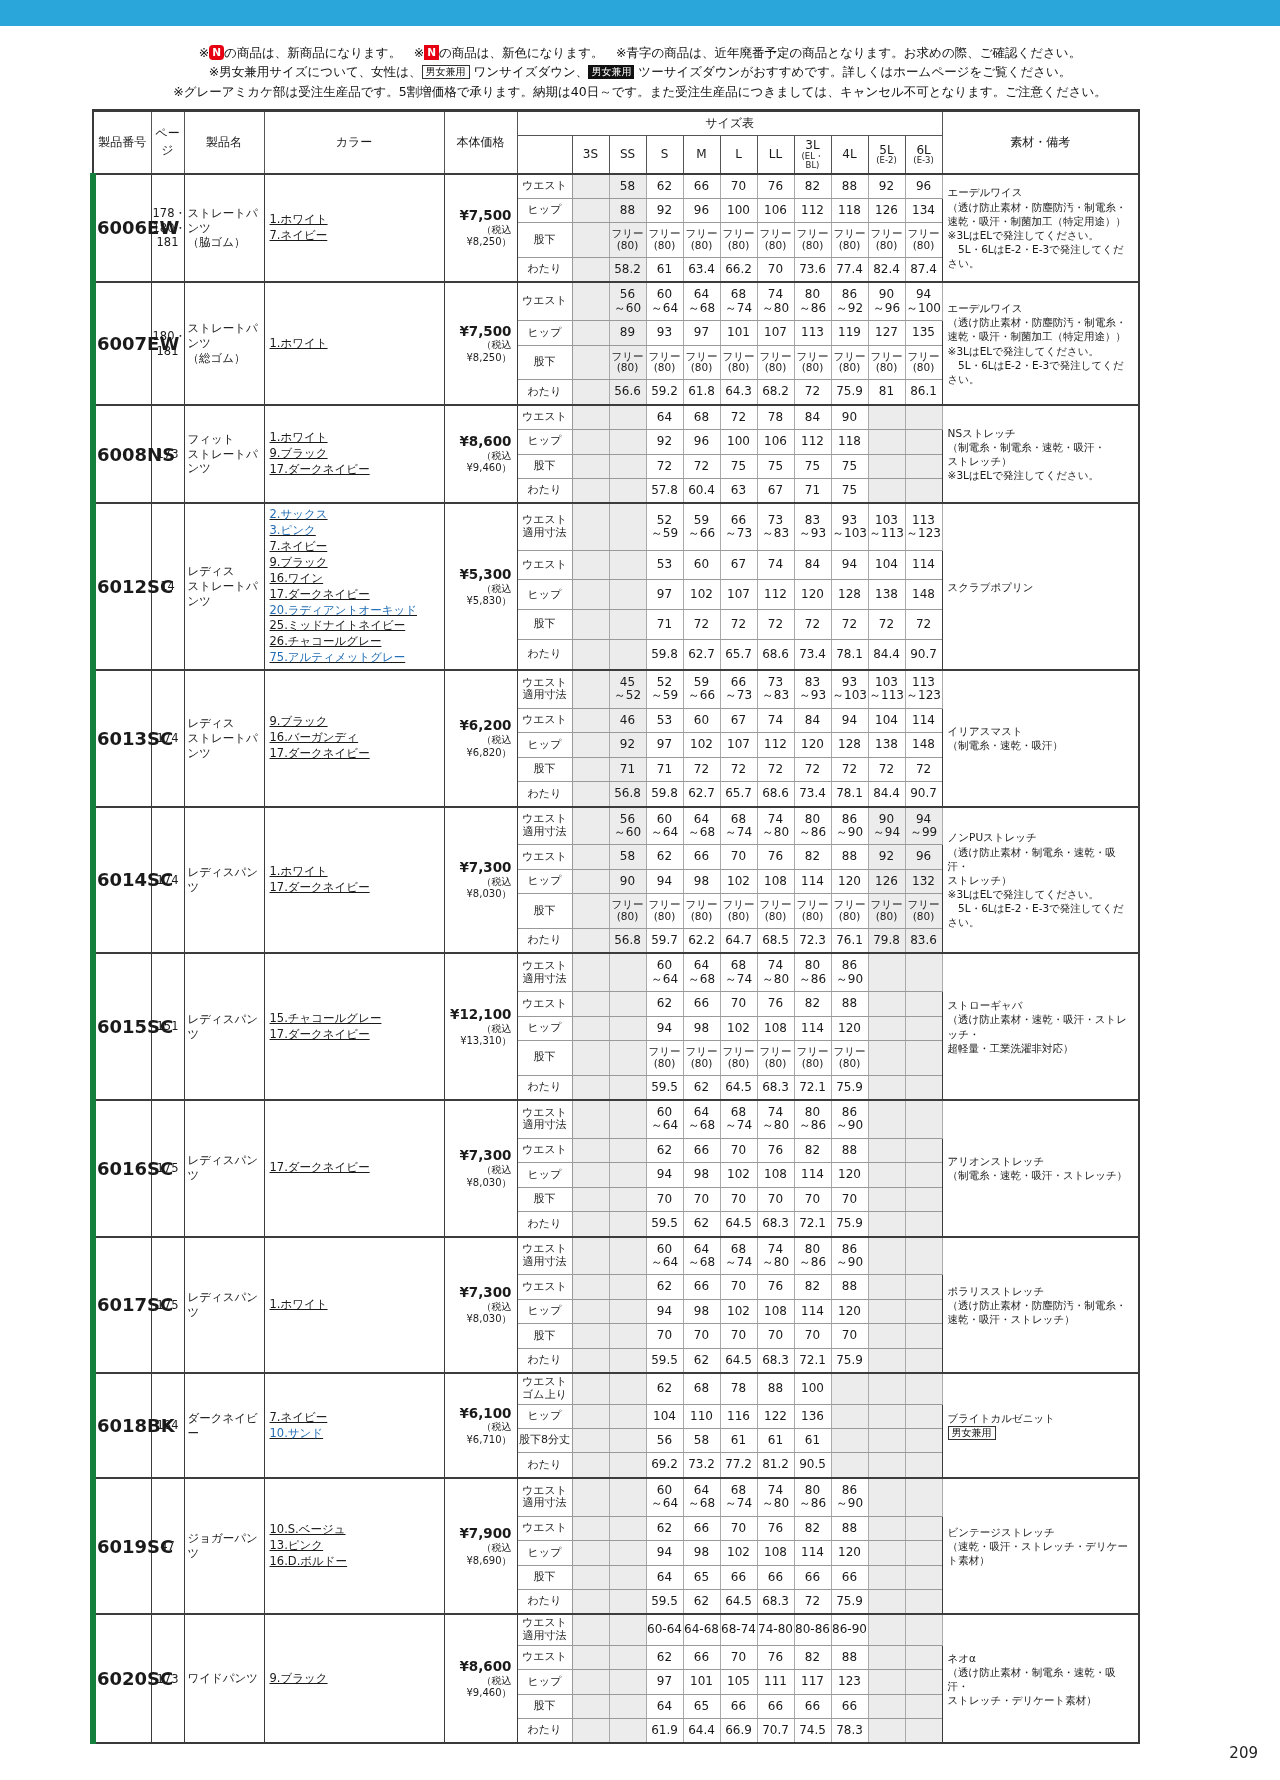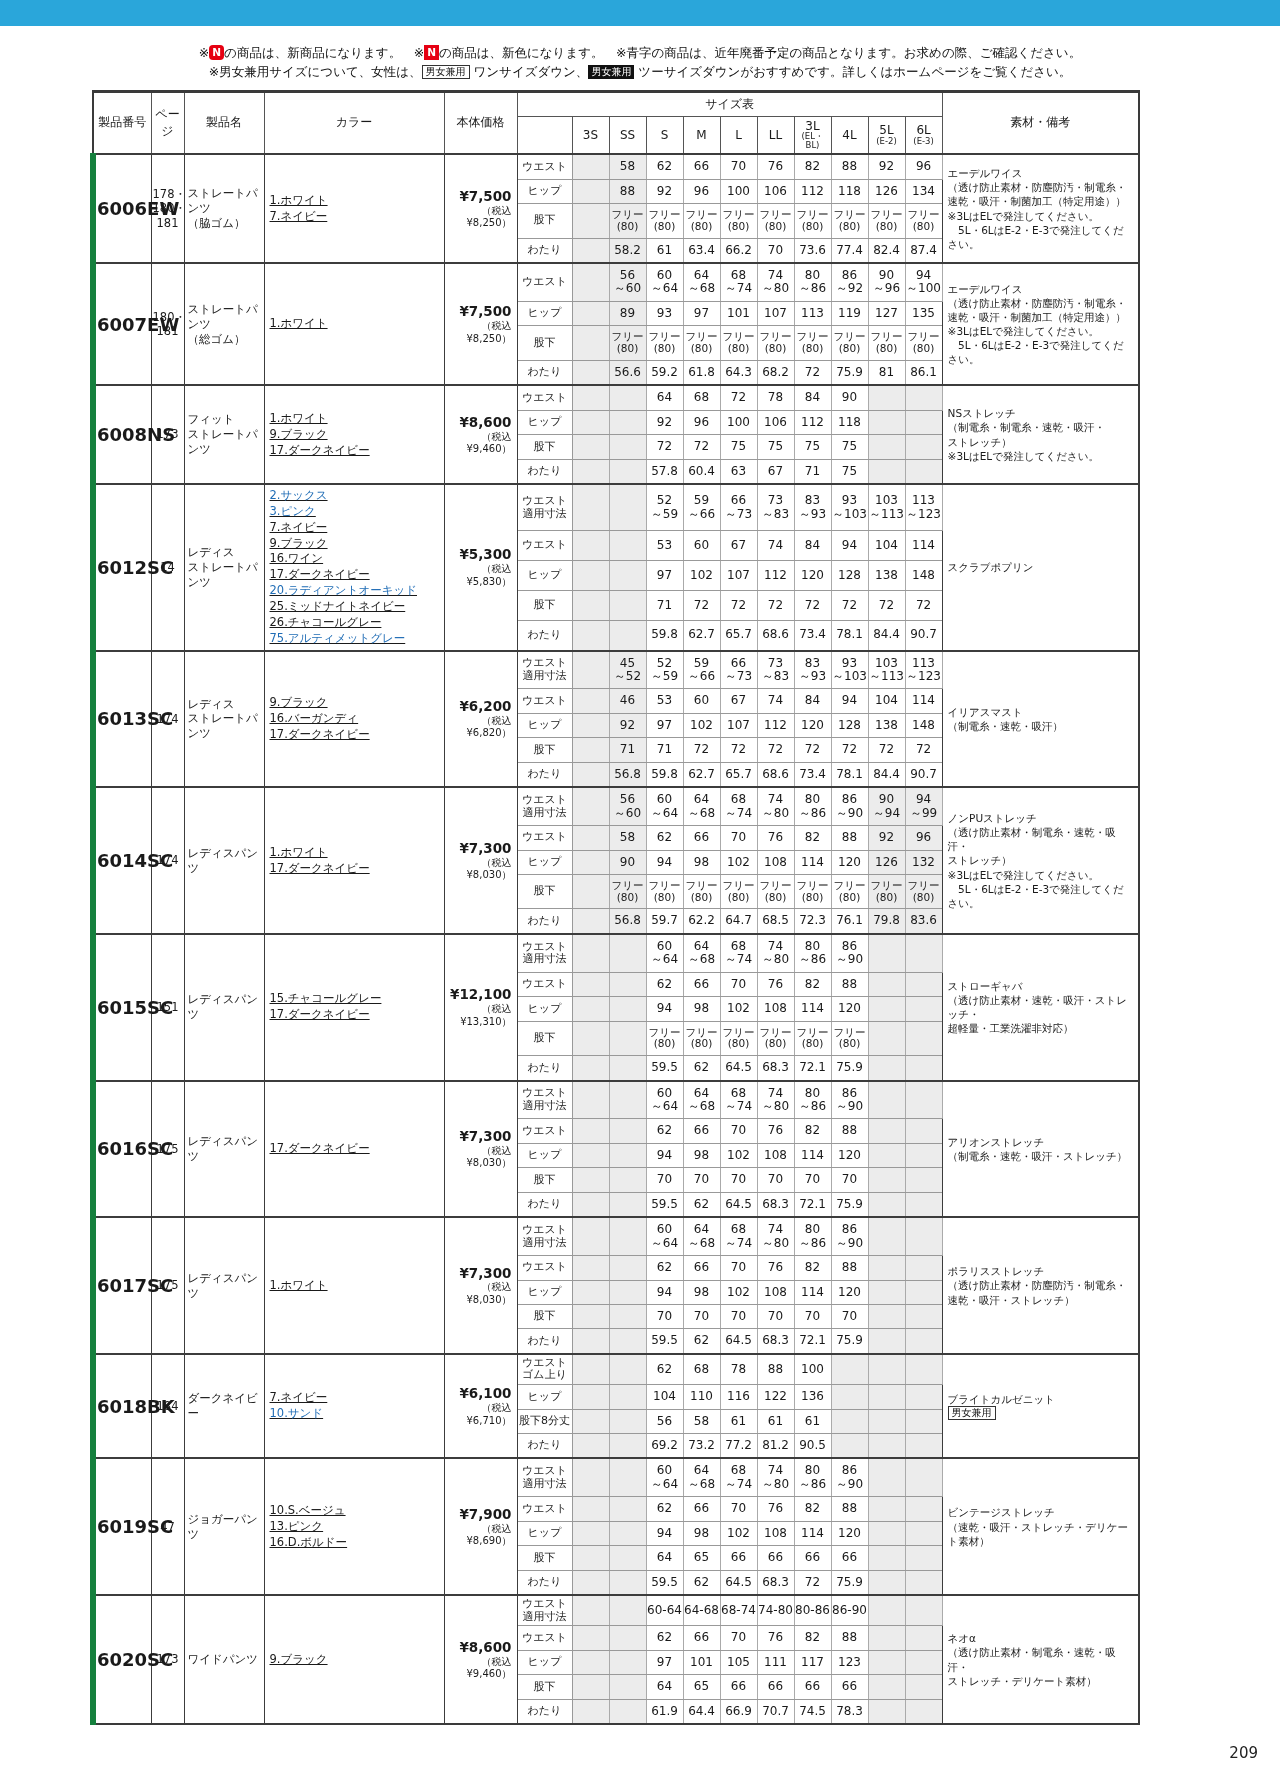--- a/index.html
+++ b/index.html
@@ -36,20 +36,21 @@
   td.material{font-size:10.5px;padding:3px 5px;line-height:1.35;border-left:1px solid #3c3c3c;}
   .pagenum{position:absolute;right:22px;top:1744px;font-size:15px;color:#222;}
 </style>
 </head>
 <body>
 
 <div class="topbar" style="background: rgb(42, 166, 218);"></div>
 <div class="notes">
     <div class="note-line"><span>※</span><span class="badge new-product-badge" style="background: rgb(230, 0, 18);">N</span><span>の商品は、新商品になります。　※</span><span class="badge new-color-badge" style="background: rgb(230, 0, 18);">N</span><span>の商品は、新色になります。　※青字の商品は、近年廃番予定の商品となります。お求めの際、ご確認ください。</span></div>
     <div class="note-line"><span>※男女兼用サイズについて、女性は、</span><span class="badge unisex-outline-badge">男女兼用</span><span> ワンサイズダウン、</span><span class="badge unisex-filled-badge">男女兼用</span><span> ツーサイズダウンがおすすめです。詳しくはホームページをご覧ください。</span></div>
+    <div class="note-line"><span>※グレーアミカケ部は受注生産品です。5割増価格で承ります。納期は40日～です。また受注生産品につきましては、キャンセル不可となります。ご注意ください。</span></div>
   </div>
 <table class="cat">
     <colgroup>
       <col style="width: 58px;">
       <col style="width: 33px;">
       <col style="width: 80px;">
       <col style="width: 180px;">
       <col style="width: 73px;">
       <col style="width: 55px;">
       <col style="width: 37px;">

